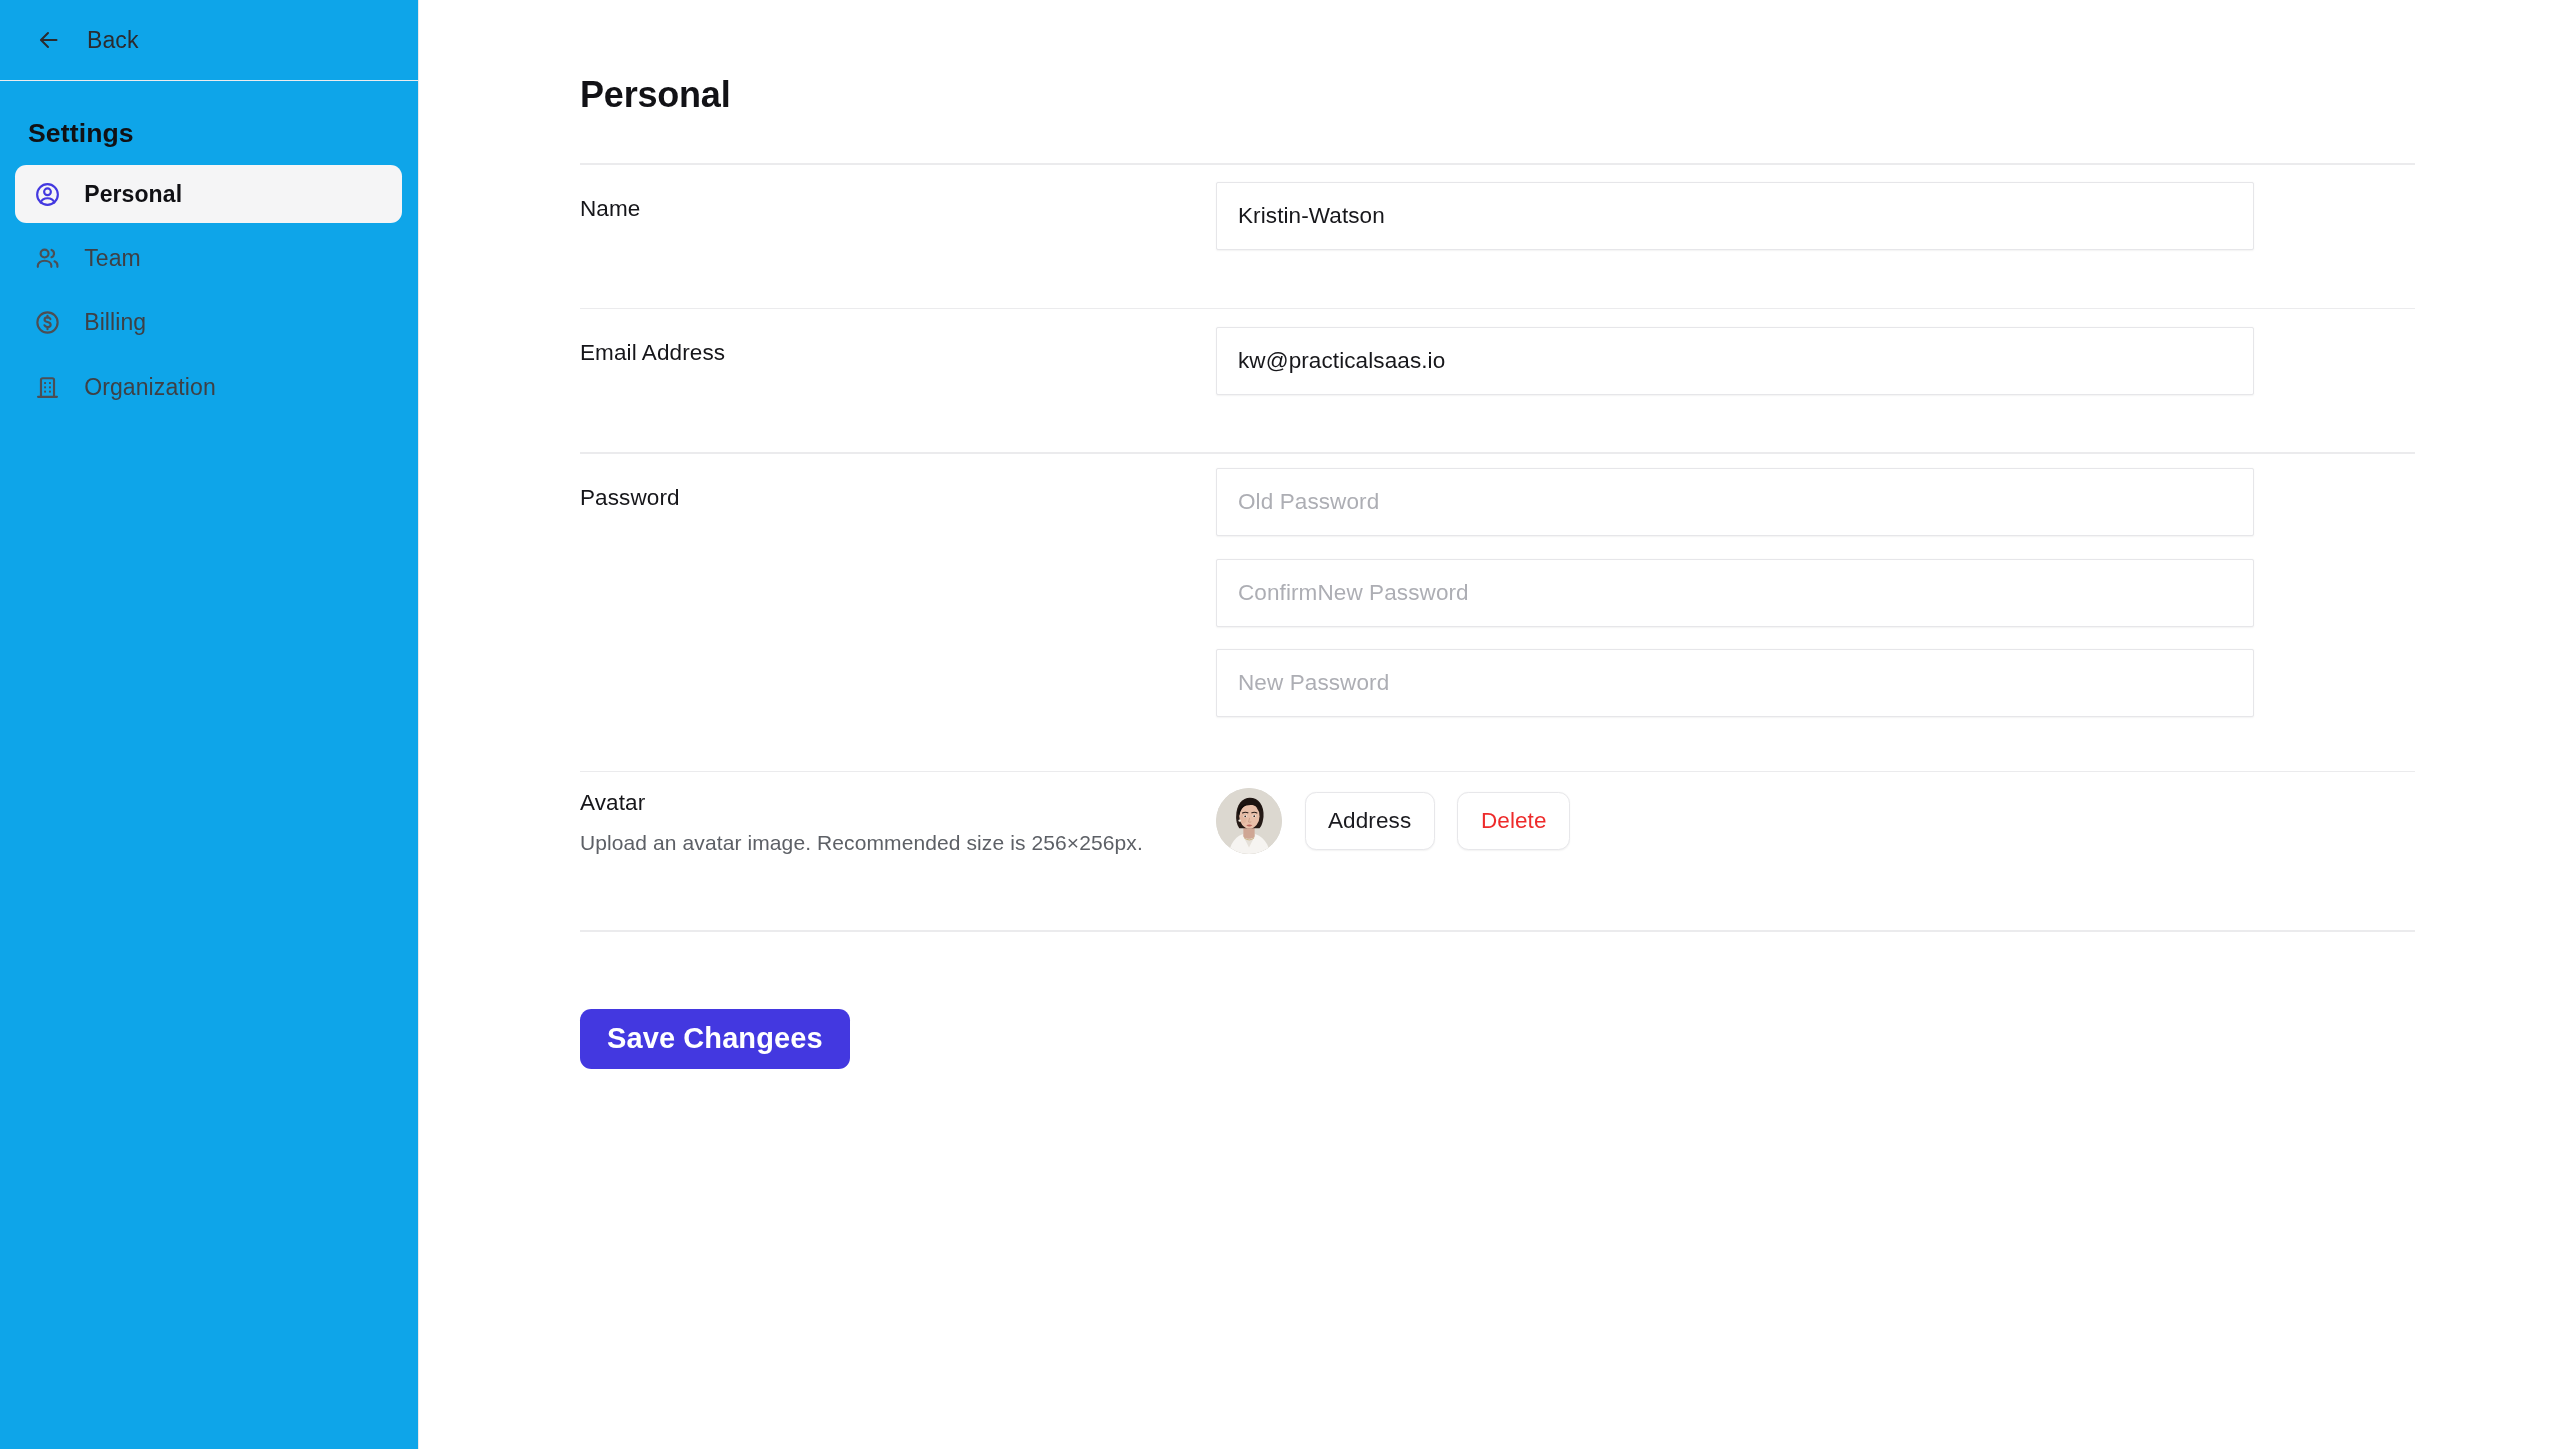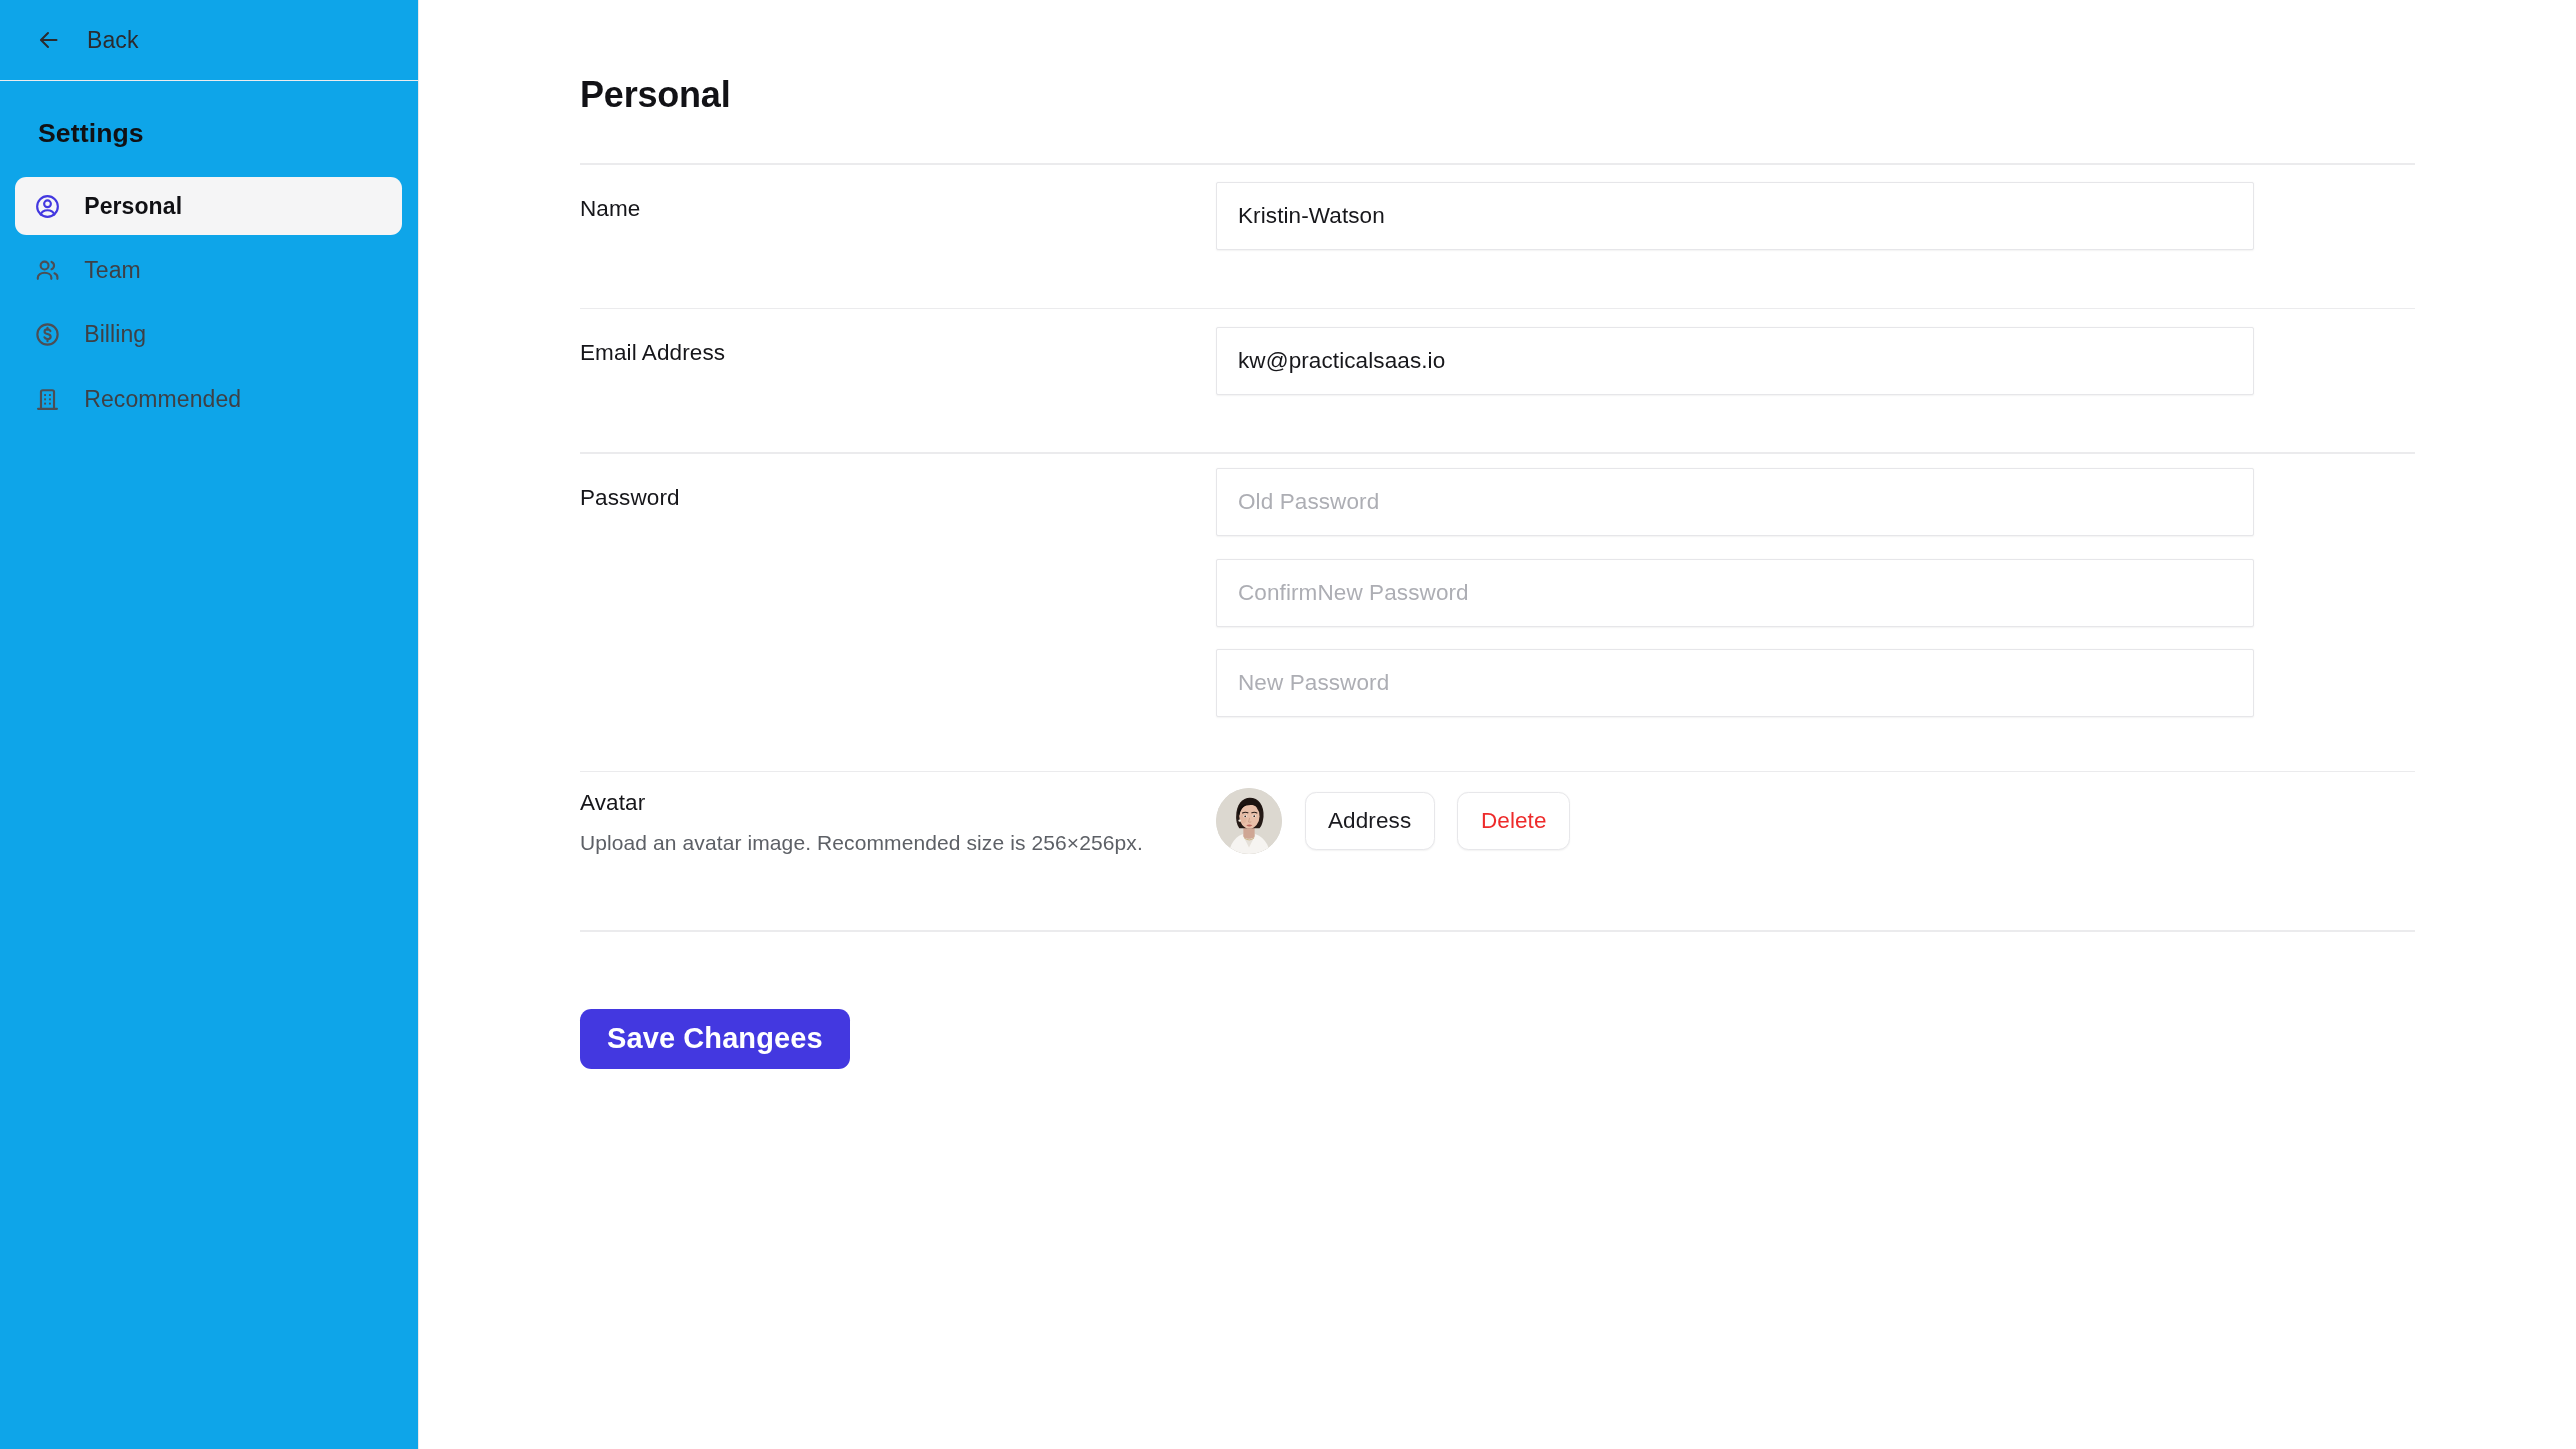--- a/index.html
+++ b/index.html
@@ -53,23 +53,23 @@
     margin-left: 21px;
     font-size: 23px;
     color: #2b2b2f;
     letter-spacing: 0.1px;
   }
 
   .settings-title {
     font-size: 26.6px;
     font-weight: 700;
     color: #111114;
-    padding: 0 0 0 38px;
+    padding: 0 0 0 28px;
     margin-top: 37px;
-    margin-bottom: 28px;
+    margin-bottom: 16px;
     letter-spacing: 0.1px;
   }
 
   .nav { padding: 0 16px 0 14.5px; }
 
   .nav-item {
     position: relative;
     display: flex;
     align-items: center;
     height: 58px;
@@ -300,21 +300,21 @@
             <path d="M6.2 20.2V5.4c0-.9.7-1.6 1.6-1.6h8.4c.9 0 1.6.7 1.6 1.6v14.8"></path>
             <line x1="3.6" y1="20.3" x2="20.4" y2="20.3"></line>
             <rect x="9" y="7.2" width="1.7" height="1.7" fill="#4c4e54" stroke="none"></rect>
             <rect x="13.3" y="7.2" width="1.7" height="1.7" fill="#4c4e54" stroke="none"></rect>
             <rect x="9" y="11" width="1.7" height="1.7" fill="#4c4e54" stroke="none"></rect>
             <rect x="13.3" y="11" width="1.7" height="1.7" fill="#4c4e54" stroke="none"></rect>
             <rect x="9" y="14.8" width="1.7" height="1.7" fill="#4c4e54" stroke="none"></rect>
             <rect x="13.3" y="14.8" width="1.7" height="1.7" fill="#4c4e54" stroke="none"></rect>
           </svg>
         </span>
-        <span class="nav-label">Recommended</span>
+        <span class="nav-label">Organization</span>
       </div>
 
     </nav>
   </aside>
 
   <main class="main">
 
     <h1 class="page-title">Personal</h1>
 
     <div class="form">

